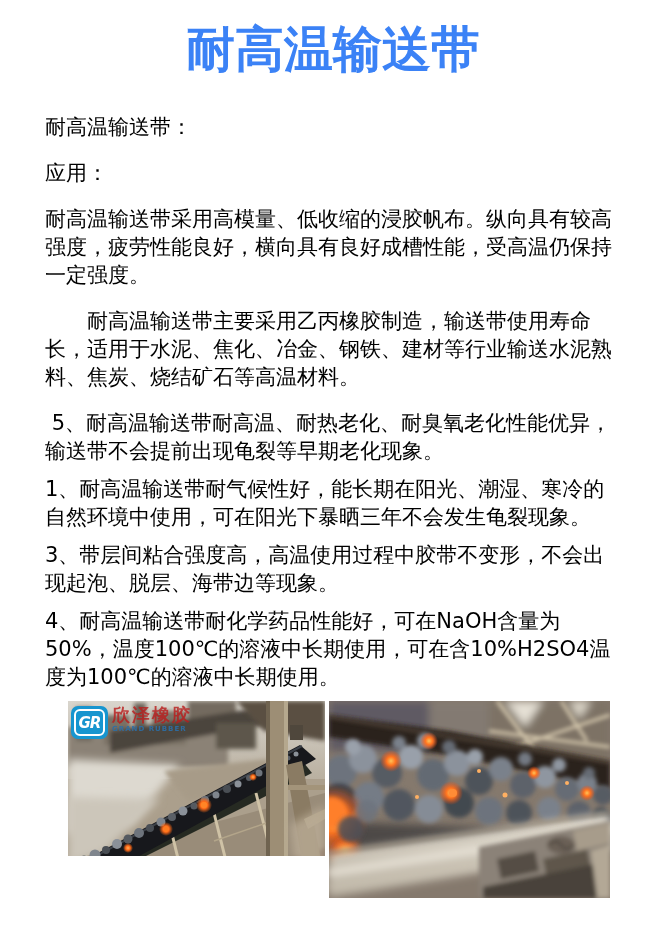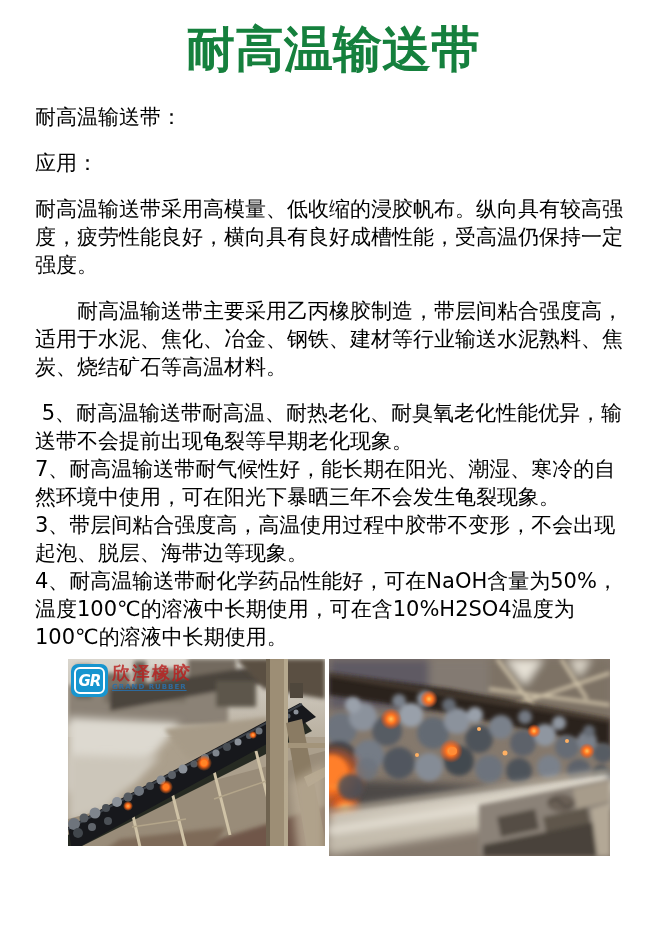--- a/index.html
+++ b/index.html
@@ -3,63 +3,63 @@
 <meta charset="utf-8">
 <style>
   html,body{margin:0;padding:0;}
   body{
     width:666px;height:930px;background:#ffffff;color:#000000;
     font-family:"DejaVu Sans","Liberation Sans",sans-serif;
     overflow:hidden;position:relative;
   }
   .title{
     margin:20px 0 0 0;font-size:49px;line-height:60px;font-weight:700;
-    text-align:center;color:#15803d;
+    text-align:center;color:#3b82f6;
   }
   .content{
     padding:23px 36px 0 35px;font-size:21px;line-height:28px;color:#000;
   }
-  .content p{margin:0;white-space:pre-wrap;}
+  .content p{margin:10px;white-space:pre-wrap;}
   .content .sect{margin-top:18px;}
   .indent{text-indent:2em;}
   .images{display:flex;margin:8px 0 0 68px;}
   .photo{position:relative;overflow:hidden;flex:none;}
-  .photo-left{width:257px;height:187px;margin-right:4px;}
+  .photo-left{width:257px;height:155px;margin-right:4px;}
   .photo-right{width:281px;height:197px;}
   .photo svg{display:block;}
   
   .wm{position:absolute;top:5px;left:3px;display:flex;align-items:flex-start;}
   .wm-box{
     width:37px;height:33px;border-radius:7px;display:flex;align-items:center;justify-content:center;
     flex:none;
   }
   .wm-box-inner{
     width:27px;height:23px;border:2px solid #ffffff;border-radius:6px;
     display:flex;align-items:center;justify-content:center;
     color:#ffffff;font-weight:700;font-style:italic;font-size:15px;letter-spacing:-1px;
   }
   .wm-text{margin-left:4px;line-height:1;}
   .wm-cn{font-size:18px;font-weight:700;letter-spacing:2px;opacity:.8;}
-  .wm-en{font-size:7px;font-weight:700;letter-spacing:1px;margin-top:2px;opacity:.9;text-decoration:underline;}
+  .wm-en{font-size:7px;font-weight:700;letter-spacing:1px;margin-top:2px;opacity:.9;}
 </style>
 </head>
 <body>
 
 <div class="page">
 
   <h1 class="title">耐高温输送带</h1>
 
   <div class="content">
     <p>耐高温输送带：</p>
     <p class="sect">应用：</p>
     <p class="sect">耐高温输送带采用高模量、低收缩的浸胶帆布。纵向具有较高强度，疲劳性能良好，横向具有良好成槽性能，受高温仍保持一定强度。</p>
-    <p class="sect indent">耐高温输送带主要采用乙丙橡胶制造，带层间粘合强度高，适用于水泥、焦化、冶金、钢铁、建材等行业输送水泥熟料、焦炭、烧结矿石等高温材料。</p>
+    <p class="sect indent">耐高温输送带主要采用乙丙橡胶制造，输送带使用寿命长，适用于水泥、焦化、冶金、钢铁、建材等行业输送水泥熟料、焦炭、烧结矿石等高温材料。</p>
     <div class="sect">
       <p> 5、耐高温输送带耐高温、耐热老化、耐臭氧老化性能优异，输送带不会提前出现龟裂等早期老化现象。</p>
-      <p>7、耐高温输送带耐气候性好，能长期在阳光、潮湿、寒冷的自然环境中使用，可在阳光下暴晒三年不会发生龟裂现象。</p>
+      <p>1、耐高温输送带耐气候性好，能长期在阳光、潮湿、寒冷的自然环境中使用，可在阳光下暴晒三年不会发生龟裂现象。</p>
       <p>3、带层间粘合强度高，高温使用过程中胶带不变形，不会出现起泡、脱层、海带边等现象。</p>
       <p>4、耐高温输送带耐化学药品性能好，可在NaOH含量为50%，温度100℃的溶液中长期使用，可在含10%H2SO4温度为100℃的溶液中长期使用。</p>
     </div>
   </div>
 
   <div class="images">
 
     <div class="photo photo-left">
       <svg viewBox="0 0 257 197" width="257" height="197">
         <defs>

